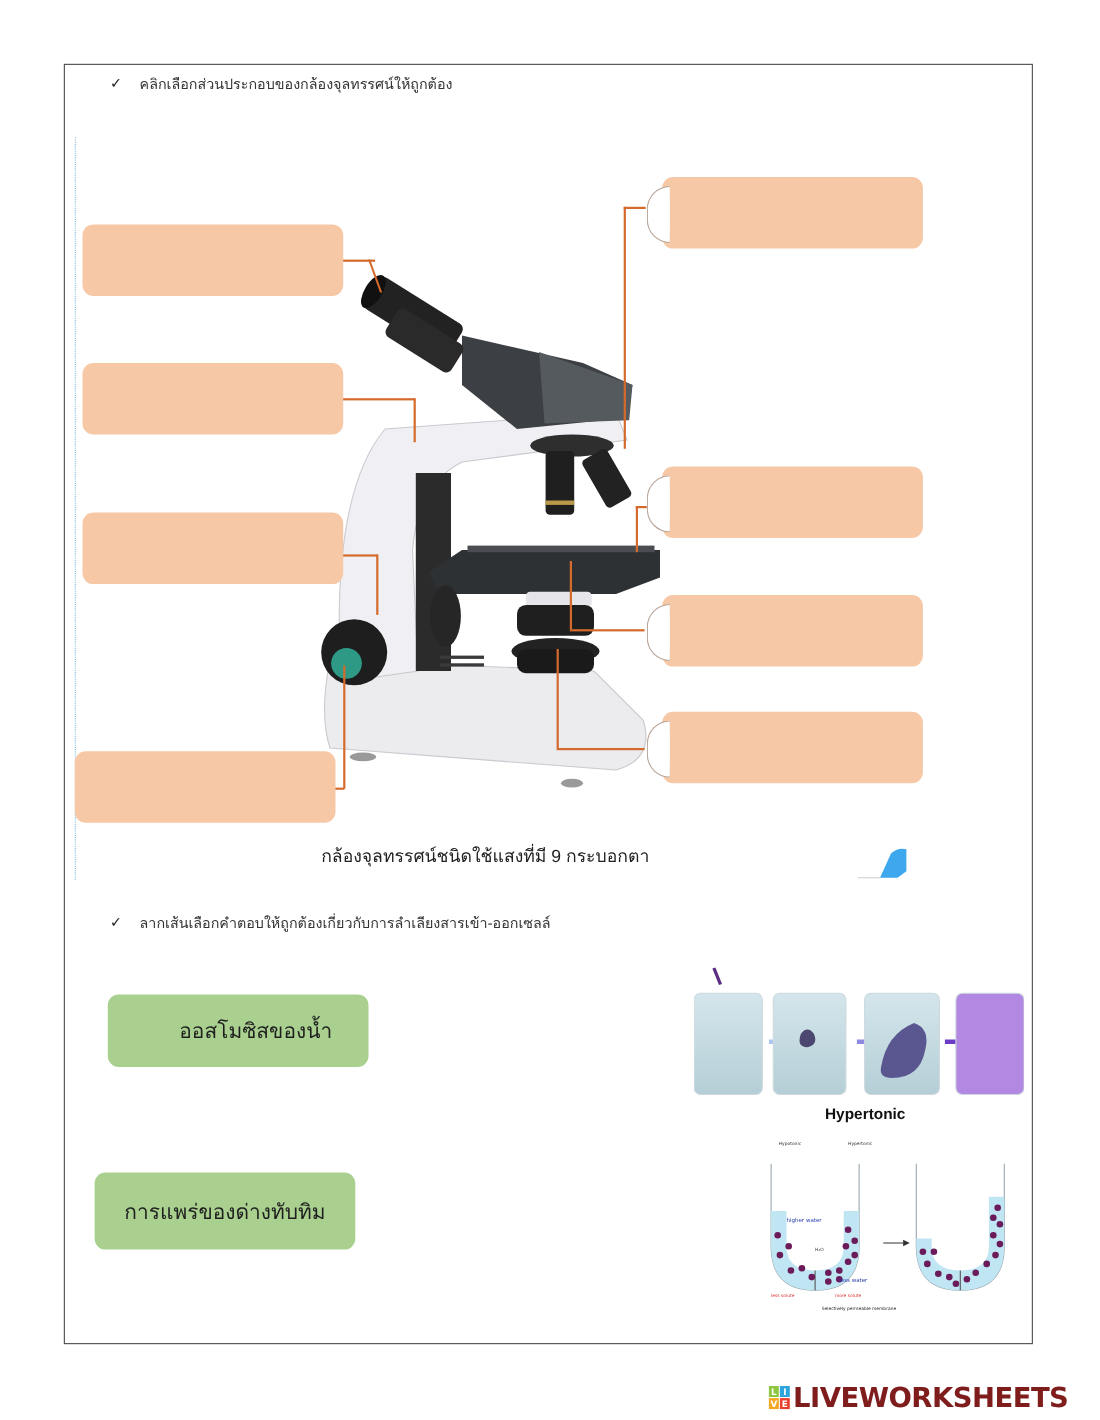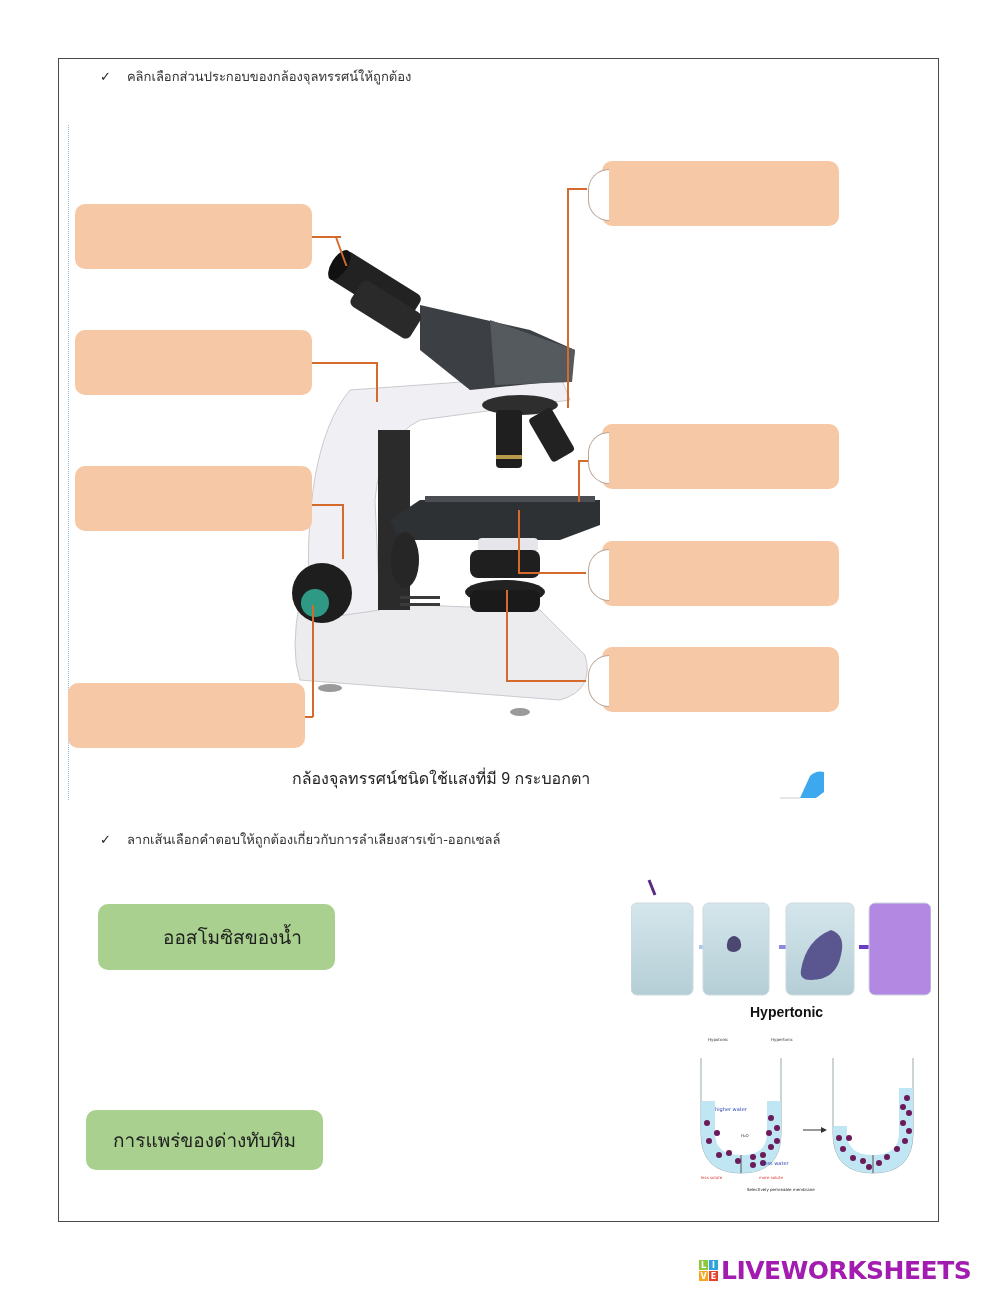--- a/index.html
+++ b/index.html
@@ -47,21 +47,21 @@
   }
   .diffusion-title {
     position: absolute; left: 750px; top: 1004px; font-size: 14px; font-weight: bold; color: #111;
     font-family: "Liberation Sans", sans-serif;
   }
 
   
   .logo { position: absolute; left: 699px; top: 1256px; display: flex; align-items: center; gap: 3px; }
   .logo-grid { display: grid; grid-template-columns: 9px 9px; grid-template-rows: 10px 10px; gap: 1px; }
   .logo-grid span { display: flex; align-items: center; justify-content: center; font-size: 8px; font-weight: bold; color: #fff; font-family: "DejaVu Sans", sans-serif; }
-  .logo-text { font-family: "DejaVu Sans", sans-serif; font-weight: bold; font-size: 25px; color: #a21caf; letter-spacing: -0.5px; }
+  .logo-text { font-family: "DejaVu Sans", sans-serif; font-weight: bold; font-size: 25px; color: #7f1d1d; letter-spacing: -0.5px; }
 </style>
 </head>
 <body>
 
 <div class="sheet"></div>
 
 <div class="instruction" style="left:100px; top:66px;">
   <span class="check">✓</span>
   <span>คลิกเลือกส่วนประกอบของกล้องจุลทรรศน์ให้ถูกต้อง</span>
 </div>
@@ -149,21 +149,21 @@
   <line x1="-60" y1="30" x2="20" y2="30" stroke="#ccc" stroke-width="1"></line>
   <path d="M20 30 L30 8 Q36 2 44 4 L44 24 L36 30 Z" fill="#3ea8ee"></path>
 </svg>
 
 <div class="instruction" style="left:100px; top:829px;">
   <span class="check">✓</span>
   <span>ลากเส้นเลือกคำตอบให้ถูกต้องเกี่ยวกับการลำเลียงสารเข้า-ออกเซลล์</span>
 </div>
 
 <div class="answer-btn" style="left:98px; top:904px; width:237px; height:66px;padding-left:32px;">ออสโมซิสของน้ำ</div>
-<div class="answer-btn" style="left:86px; top:1110px; width:237px; height:60px;">การแพร่ของด่างทับทิม</div>
+<div class="answer-btn" style="left:86px; top:1066px; width:237px; height:70px;">การแพร่ของด่างทับทิม</div>
 
 <svg style="position:absolute; left:631px; top:875px;" width="300" height="125" viewBox="0 0 300 125">
   <defs>
     <linearGradient id="water" x1="0" y1="0" x2="0" y2="1">
       <stop offset="0" stop-color="#d4e6ec"></stop>
         <stop offset="1" stop-color="#b5ced6"></stop>
     </linearGradient>
   </defs>
   <path d="M18 5 L24 20" stroke="#5b2c82" stroke-width="3"></path>
   <g>

